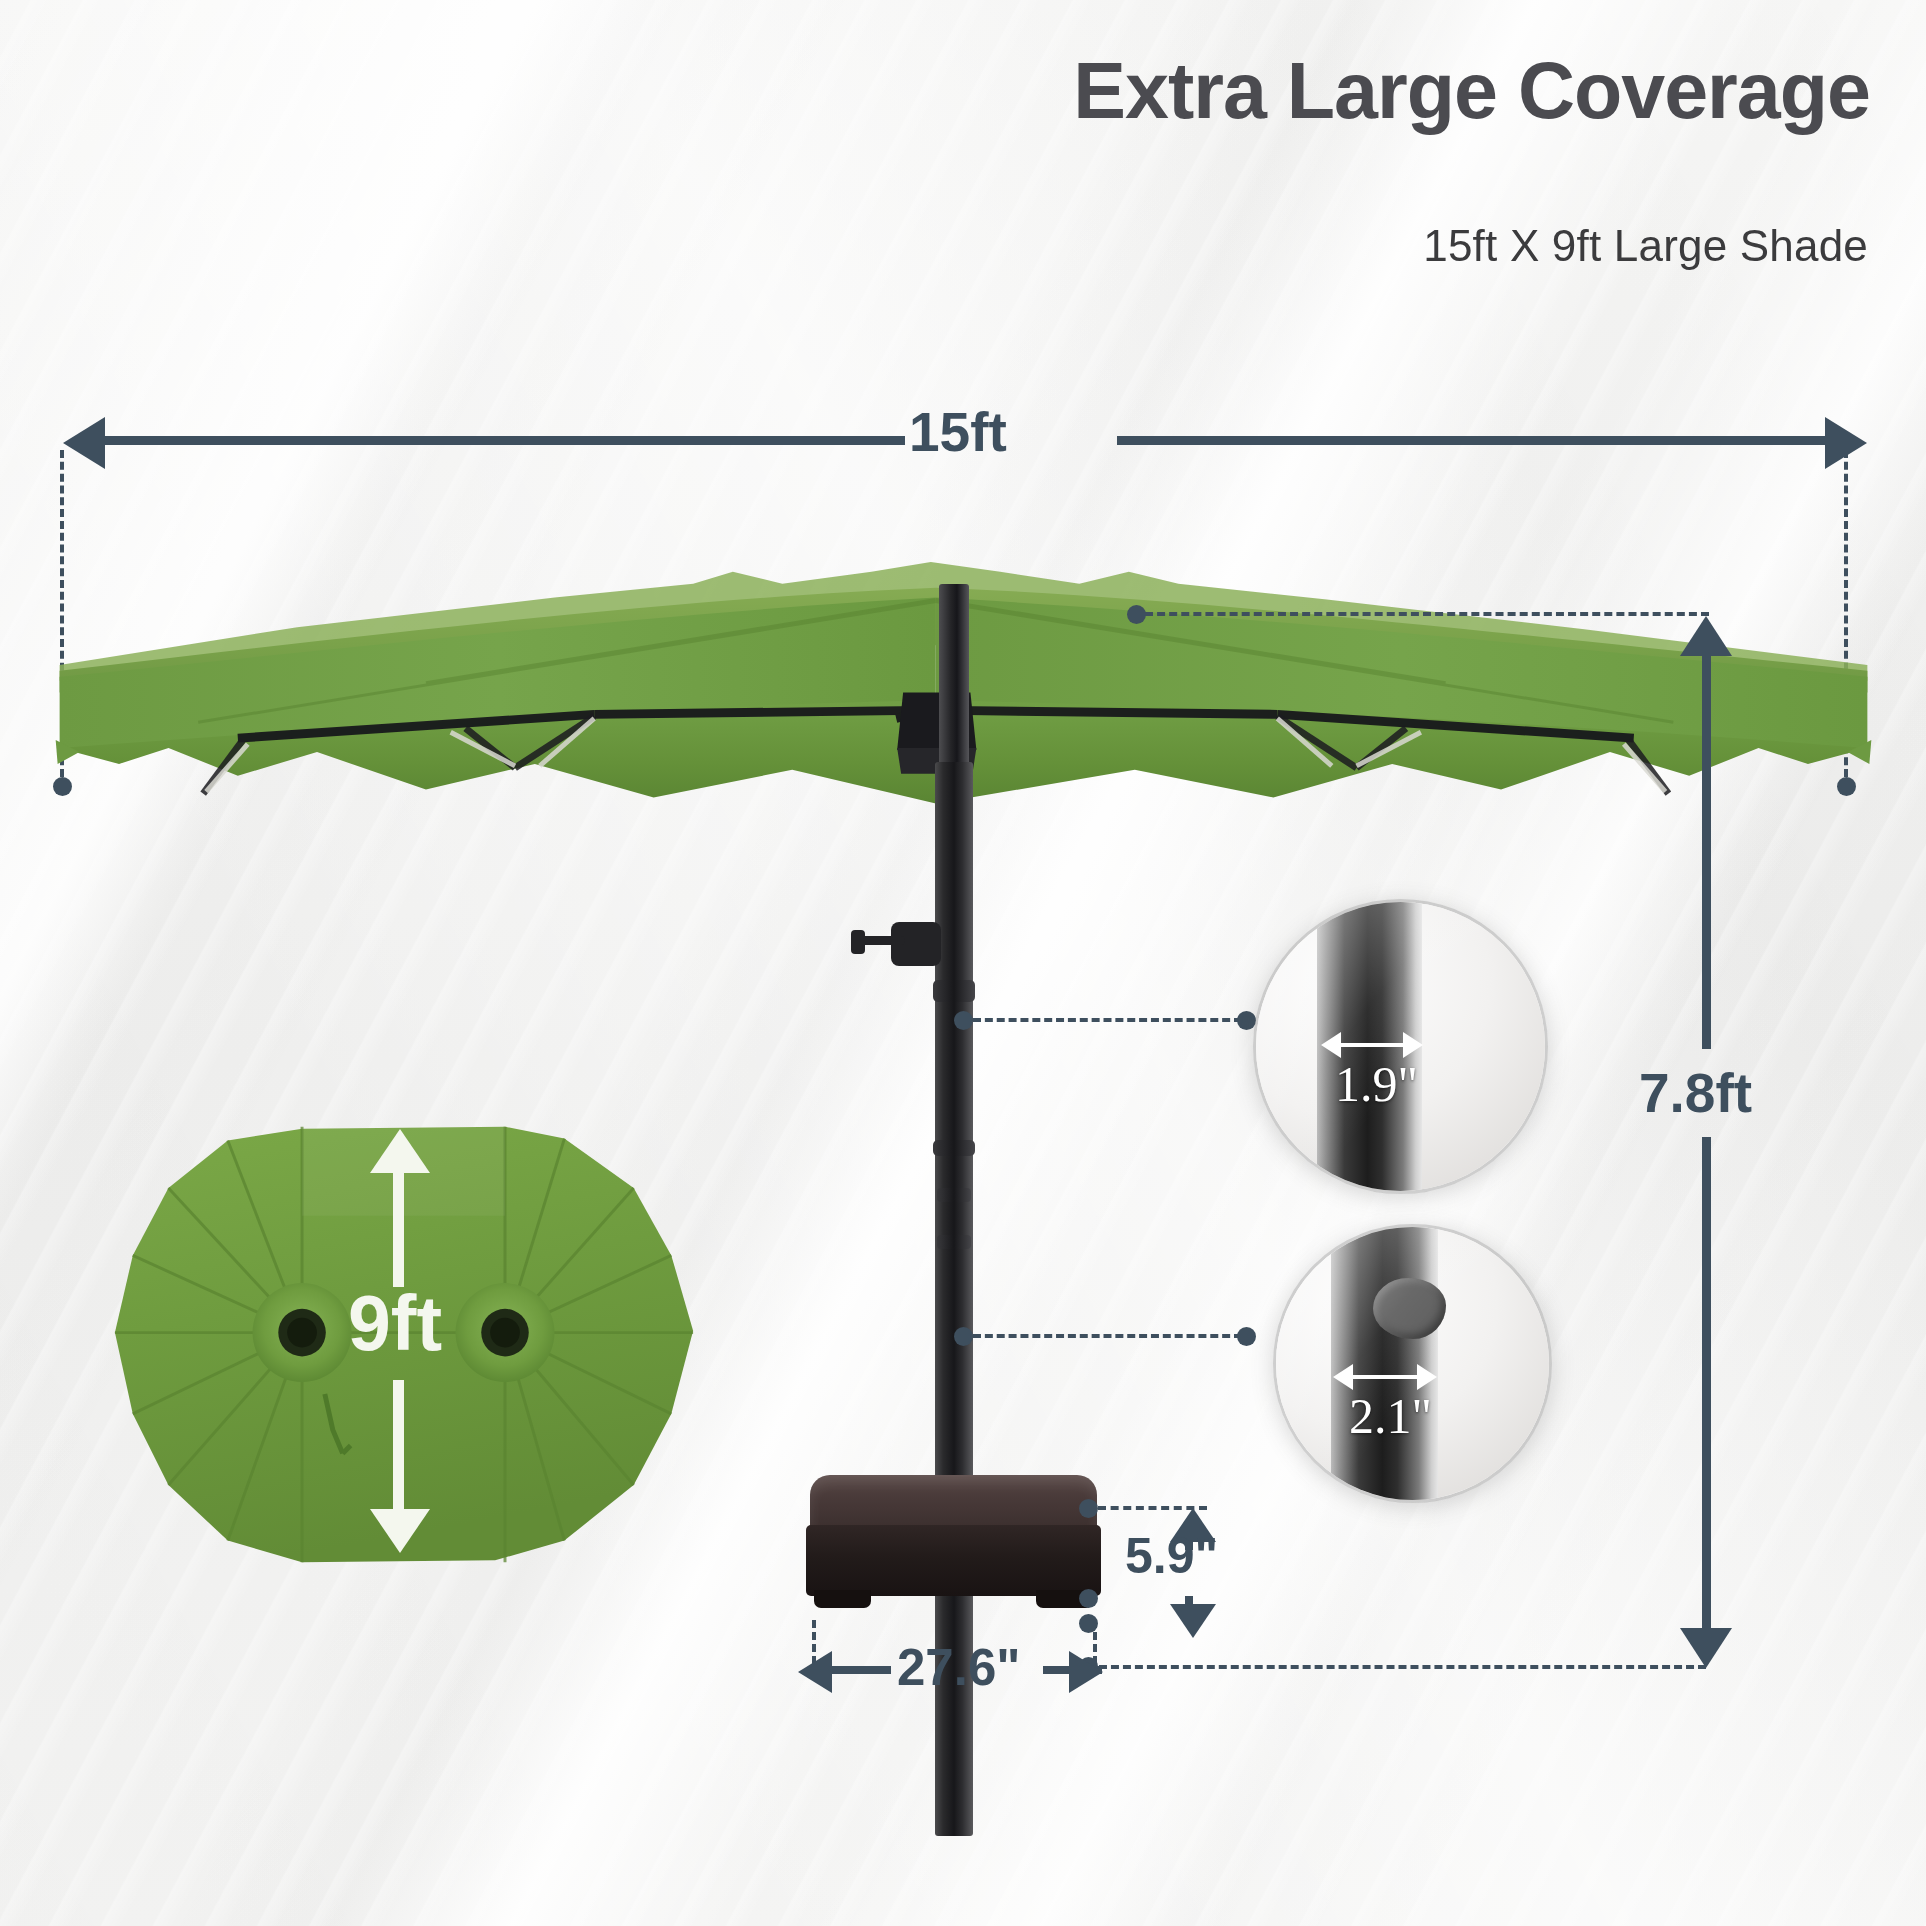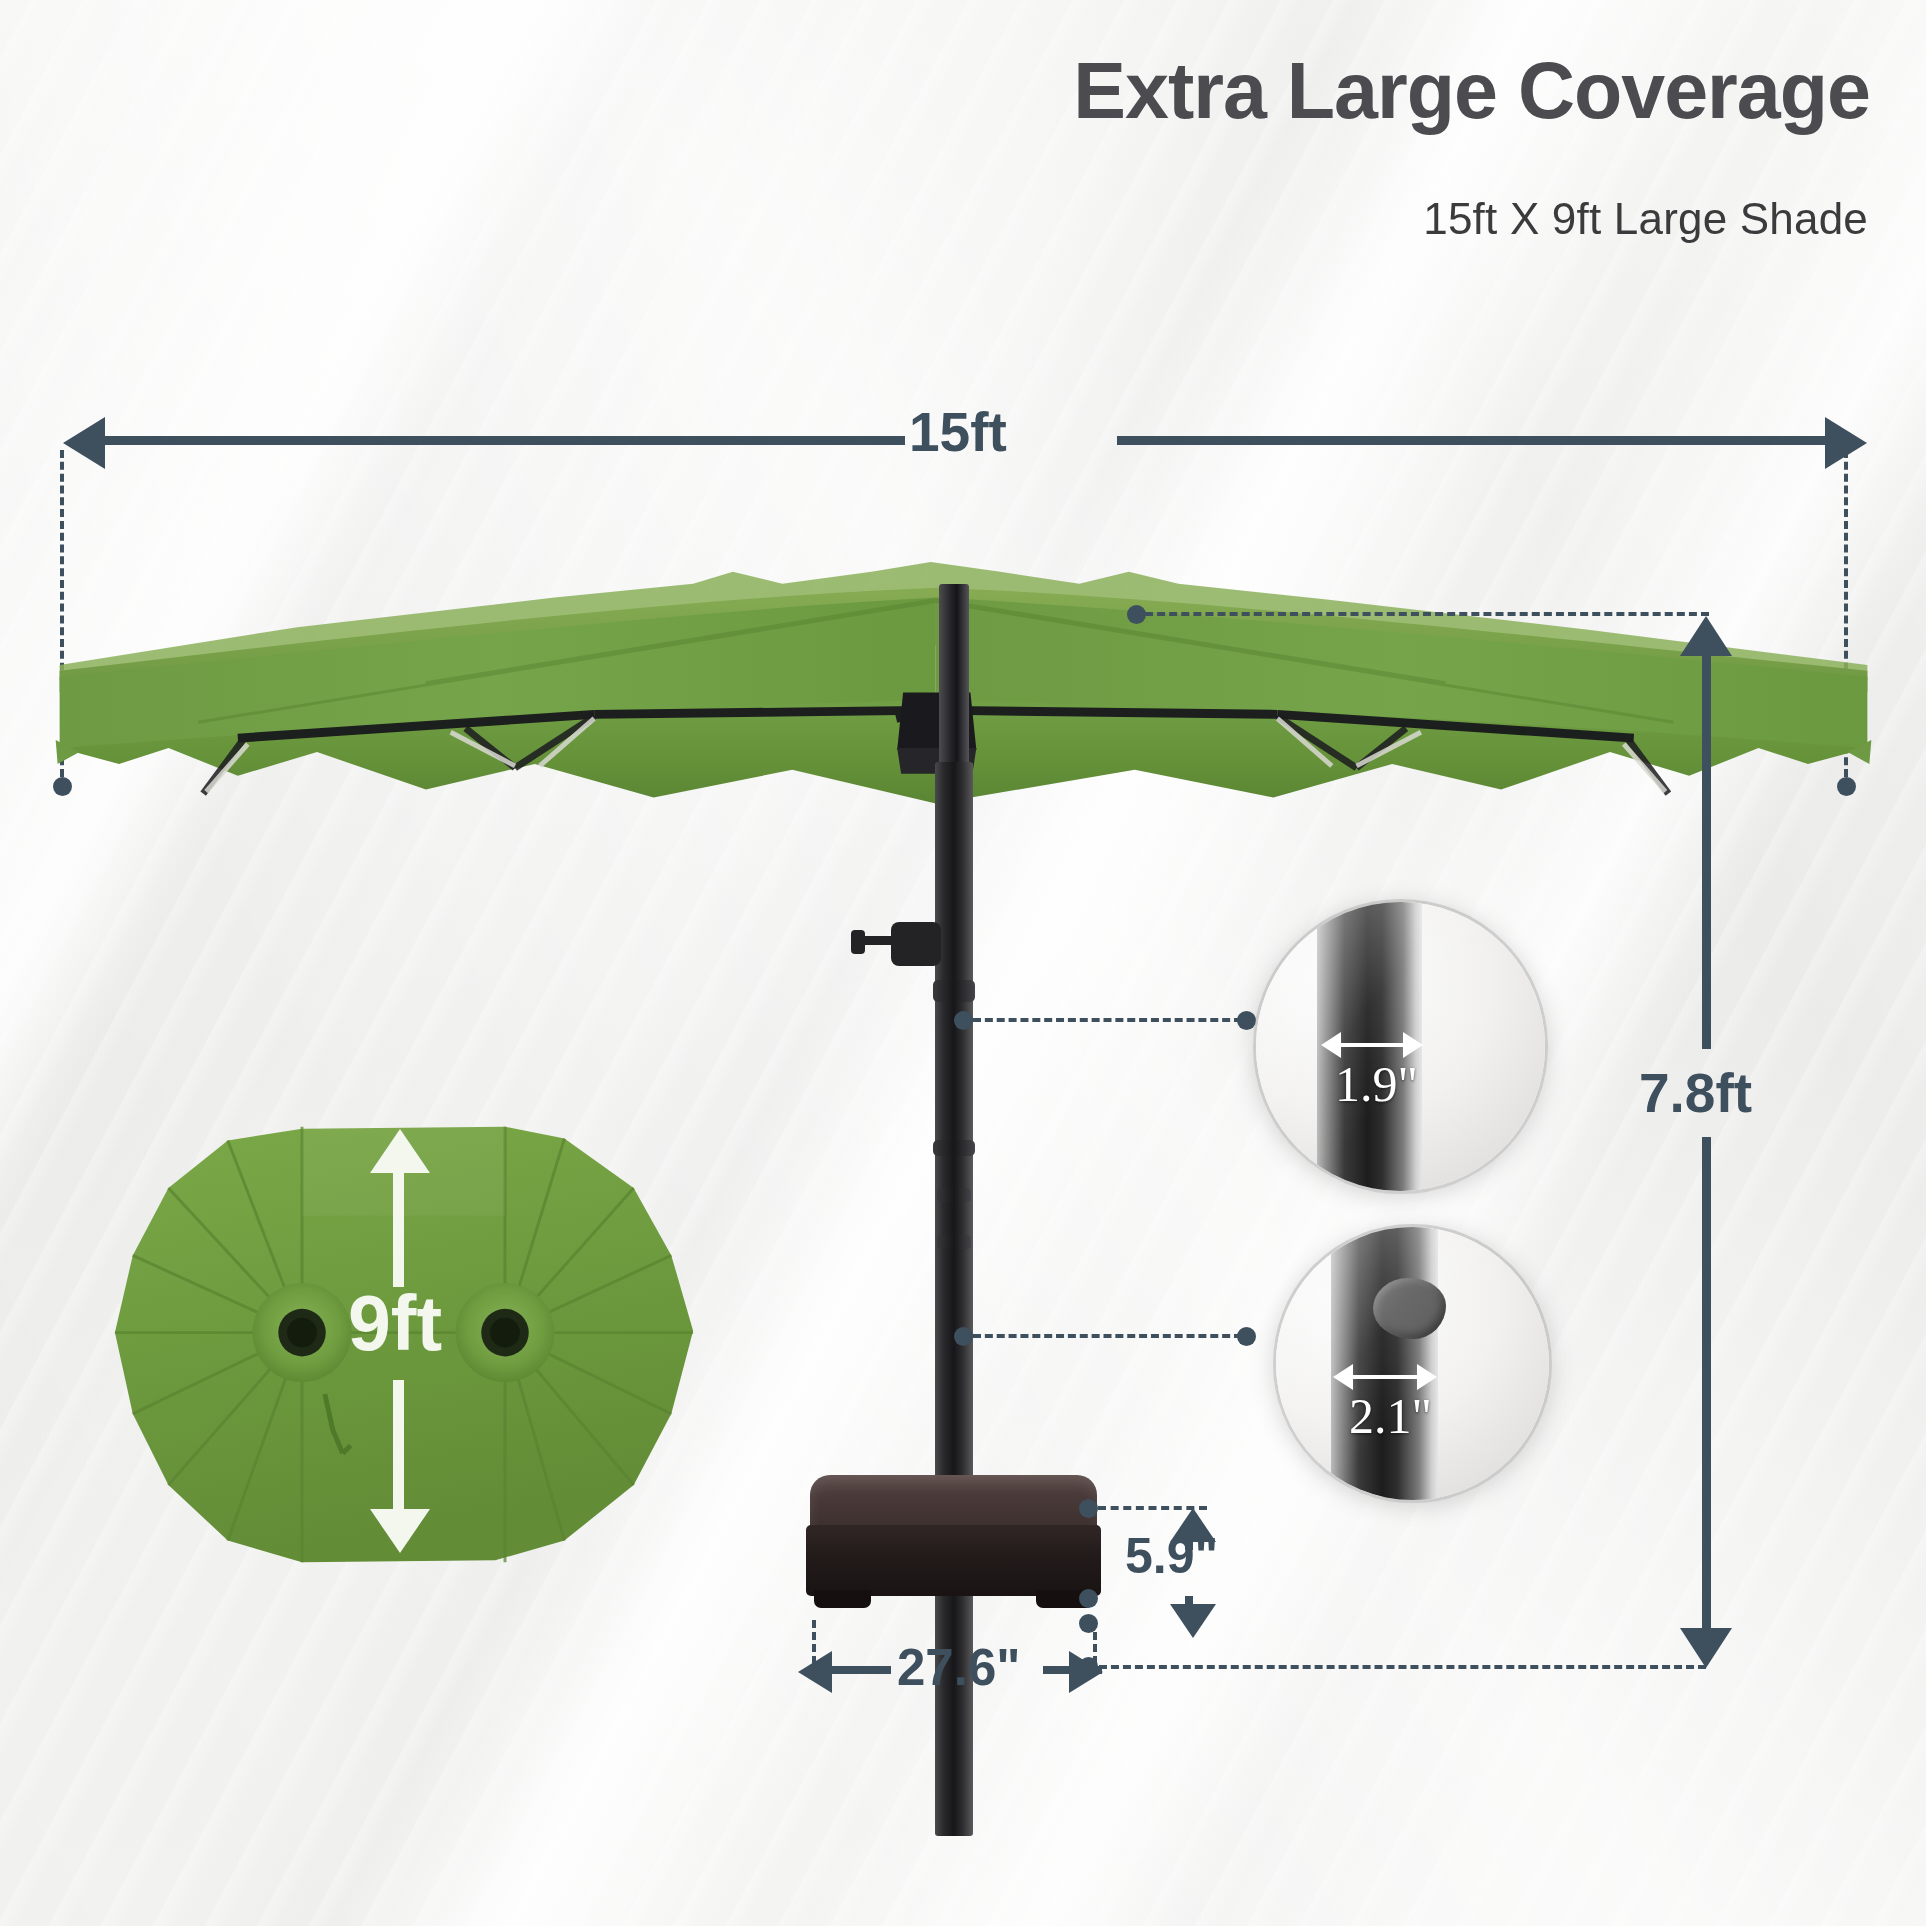--- a/index.html
+++ b/index.html
@@ -20,21 +20,21 @@
       pointer-events:none;}
   #bg2{position:absolute;inset:0;opacity:.55;
       background:repeating-linear-gradient(118deg,rgba(255,255,255,0) 0px,rgba(255,255,255,0) 26px,rgba(255,255,255,.55) 28px,rgba(255,255,255,0) 46px);
       pointer-events:none;}
 
   .abs{position:absolute;}
 
   
   #title{right:57px;top:51px;font-size:79px;font-weight:bold;color:#4b4b50;
          letter-spacing:-1px;white-space:nowrap;text-align:right;line-height:1;}
-  #subtitle{right:59px;top:194px;font-size:44px;color:#3b3b3d;white-space:nowrap;letter-spacing:0.2px;}
+  #subtitle{right:59px;top:221px;font-size:44px;color:#3b3b3d;white-space:nowrap;letter-spacing:0.2px;}
 
   
   .dimline{background:#3e4f5e;}
   .dash-v{border-left:4px dashed #3e4f5e;}
   .dash-h{border-top:4px dashed #3e4f5e;}
   .dot{width:19px;height:19px;border-radius:50%;background:#3e4f5e;}
   .dimlabel{color:#3e4f5e;font-weight:bold;white-space:nowrap;}
 
   .arrowL{width:0;height:0;border-top:26px solid transparent;border-bottom:26px solid transparent;border-right:42px solid #3e4f5e;}
   .arrowR{width:0;height:0;border-top:26px solid transparent;border-bottom:26px solid transparent;border-left:42px solid #3e4f5e;}

